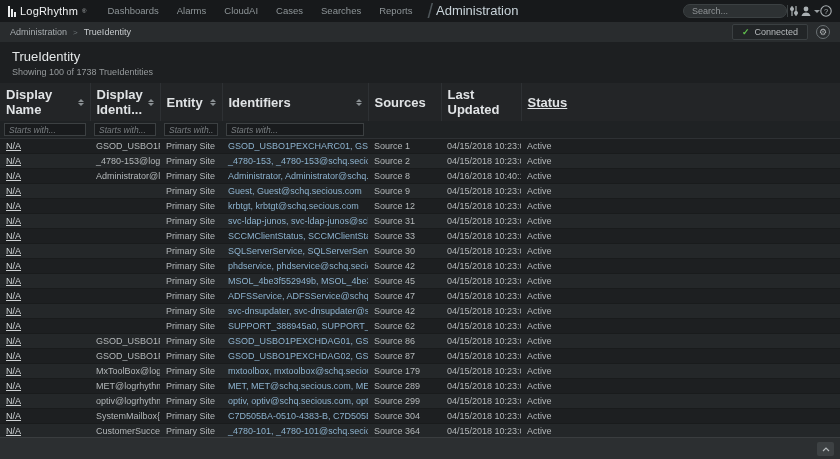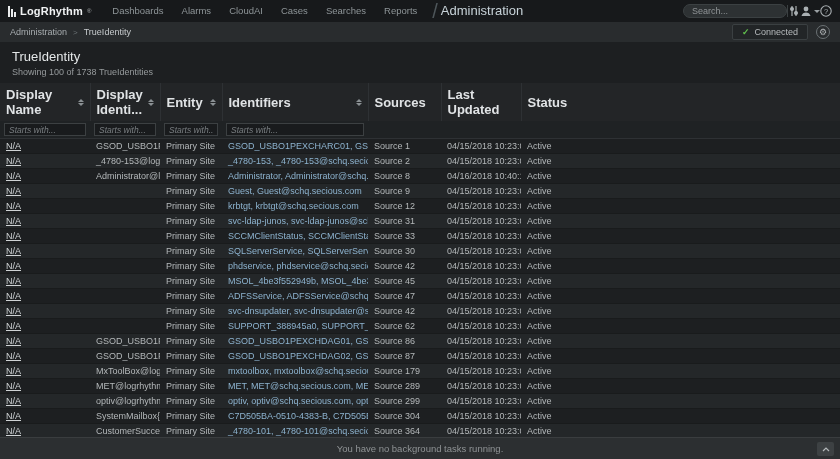--- a/index.html
+++ b/index.html
@@ -7,21 +7,21 @@
   body {
     font-family: "Liberation Sans", sans-serif;
     background:#1d1f21; color:#b4b8ba; position:relative;
   }
   
   .topbar { height:22px; background:#17191b; display:flex; align-items:center; padding:0 8px; }
   .brand { display:flex; align-items:center; gap:4px; margin-right:12px; }
   .brand-bars { display:flex; gap:1px; align-items:flex-end; height:11px; }
   .brand-bars span { width:2px; background:#e9ebec; display:block; }
   .brand-bars span:nth-child(1){height:11px}.brand-bars span:nth-child(2){height:8px}.brand-bars span:nth-child(3){height:5px}
-  .brand-name { font-size:11px; font-weight:bold; color:#f0f2f3; letter-spacing:.2px; }
+  .brand-name { font-size:11px; font-weight:normal; color:#f0f2f3; letter-spacing:.2px; }
   .brand-mark { font-size:6px; color:#aeb2b4; vertical-align:super; }
   .nav-item { font-size:9.5px; color:#8e9598; padding:0 9px; line-height:22px; cursor:pointer; }
   .nav-slash { font-size:20px; font-weight:100; color:#4e565a; margin:0 3px 0 6px; line-height:20px; }
   .nav-active { font-size:13px; color:#c8d3d9; line-height:22px; }
   .top-right { margin-left:auto; display:flex; align-items:center; gap:0; }
   .search-box { width:104px; height:14px; border-radius:8px; background:#2d3133; border:1px solid #3b4042;
                 color:#c6cacc; font-size:9px; padding:0 8px; outline:none; font-family:"Liberation Sans",sans-serif;}
   .search-box::placeholder { color:#8f9396; }
   .top-divider { width:1px; height:12px; background:#3b4042; }
   .ticon { display:flex; align-items:center; cursor:pointer; }
@@ -37,21 +37,21 @@
   .gear-btn { width:14px; height:14px; border:1px solid #6b7174; border-radius:50%; display:flex;
               align-items:center; justify-content:center; font-size:9px; color:#aeb2b4; cursor:pointer; }
   
   .content { position:absolute; top:42px; bottom:22px; left:0; right:0; background:#1d1f21; overflow:hidden; }
   .page-title { font-size:13px; color:#e4e7e8; padding:7px 0 3px 12px; font-weight:normal; }
   .page-subtitle { font-size:9px; color:#969a9c; padding:0 0 6px 12px; }
   
   table { width:100%; border-collapse:collapse; table-layout:fixed; font-size:9px; color:#b4b8ba; }
   thead th { text-align:left; font-size:13px; color:#e0e3e5; font-weight:bold; padding:4px 6px;
              background:#232527; border-right:1px solid #2e3134; cursor:pointer; height:19px; }
-  thead th:last-child { border-right:none; }
+  thead th:last-child { border-right:none;text-decoration:underline; }
   .th-flex { display:flex; align-items:center; justify-content:space-between; }
   .sort { display:inline-flex; flex-direction:column; gap:1px; margin-left:4px; }
   .sort i { display:block; width:0; height:0; border-left:3px solid transparent; border-right:3px solid transparent; }
   .sort .up { border-bottom:3px solid #8a9093; }
   .sort .down { border-top:3px solid #8a9093; }
   .filter-row td { background:#1f2224; padding:2px 4px; border-bottom:1px solid #2e3134; height:17px;margin-top:27px; }
   .filter-input { width:100%; height:13px; background:#191b1d; border:1px solid #3c4042; color:#c6cacc;
                   font-size:8.5px; font-style:italic; padding:0 4px; outline:none; font-family:"Liberation Sans",sans-serif;}
   .filter-input::placeholder { color:#787d80; font-style:italic; }
   tbody td { padding:2px 6px; height:13px; white-space:nowrap; overflow:hidden; border-bottom:1px solid #191b1c; }
@@ -404,19 +404,18 @@
     <td>Source 366</td>
     <td>04/15/2018 10:23:03 pm</td>
     <td>Active</td>
   </tr>
 
 </tbody>
   </table>
 </div>
 
 <div class="footer">
-  <span>You have no background tasks running.</span>
   <span class="footer-icon">
     <svg width="8" height="5" viewBox="0 0 8 5">
         <path d="M1 4 L4 1 L7 4" stroke="#b4b8ba" stroke-width="1.2" fill="none"></path>
       </svg>
   </span>
 </div>
 
 </body></html>

